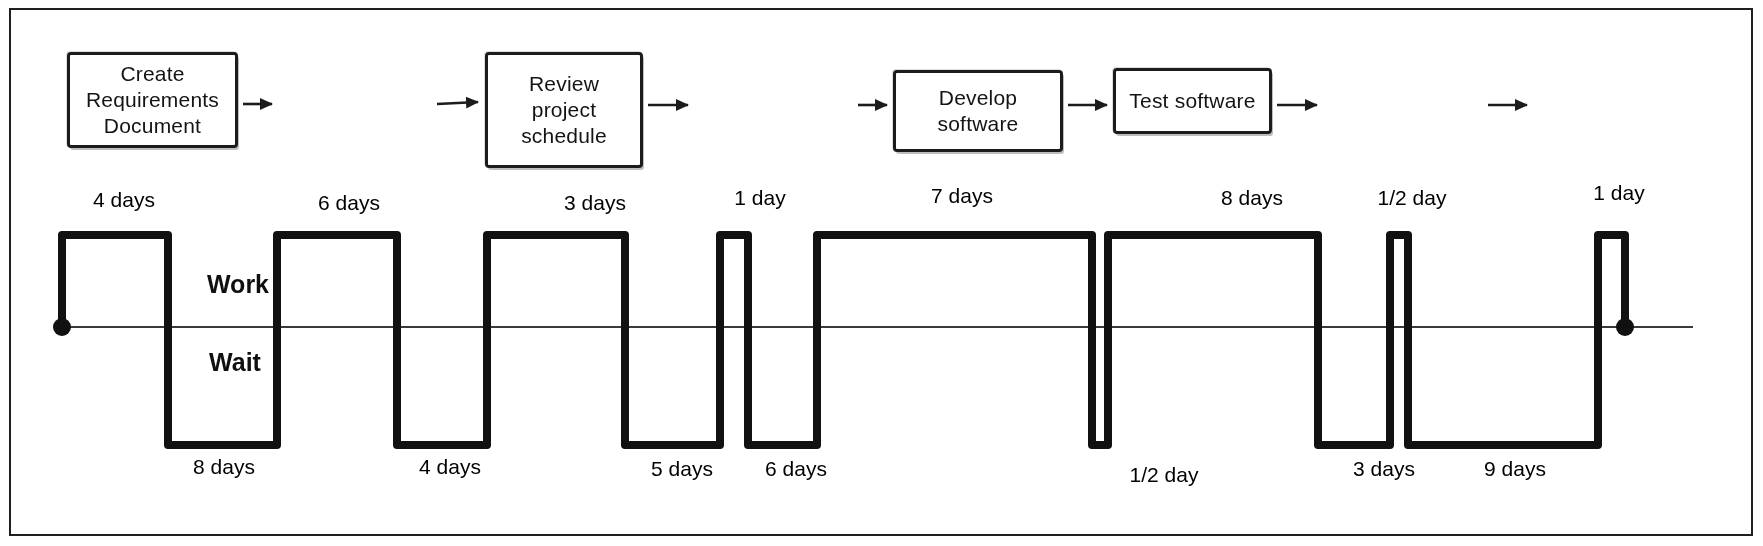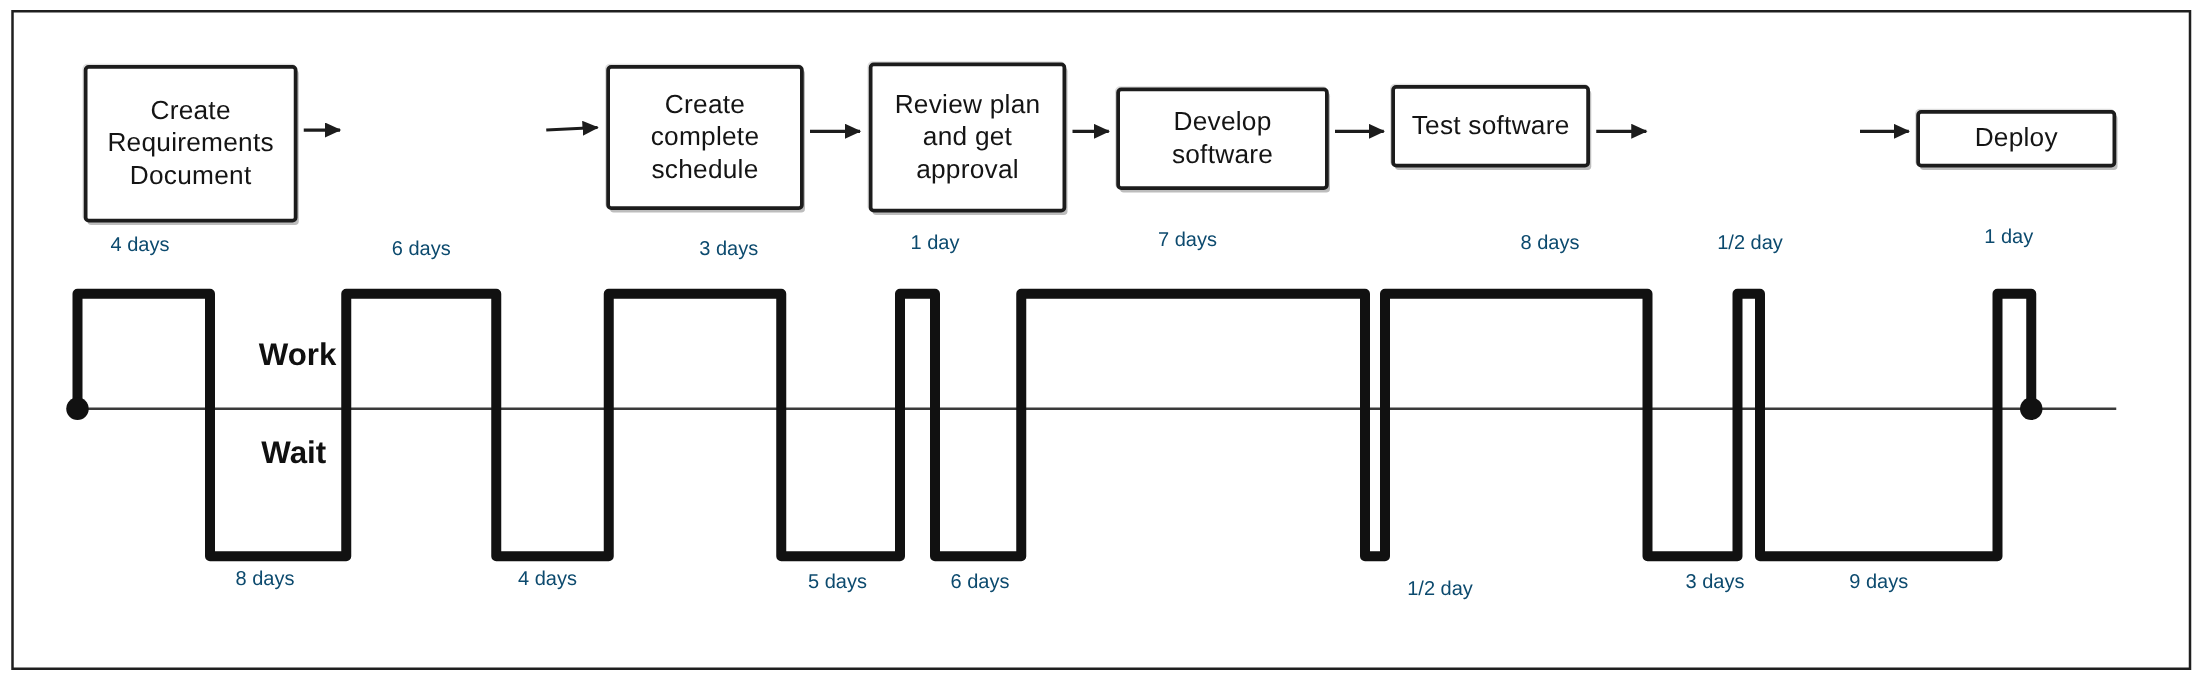--- a/index.html
+++ b/index.html
@@ -41,22 +41,23 @@
     text-align: center;
     font-size: 21px;
     line-height: 1.25;
     padding: 4px 6px;
     letter-spacing: 0.2px;
   }
   .dur {
     position: absolute;
     transform: translateX(-50%);
     white-space: nowrap;
-    font-size: 16px;
-    color: #0c4a6e;
+    font-size: 21px;
+    color: #000000;
+    margin-left: 12px;
   }
   .axis-word {
     position: absolute;
     transform: translateX(-50%);
     white-space: nowrap;
     font-size: 25px;
     font-weight: bold;
     color: #101010;
   }
 </style>
@@ -85,37 +86,31 @@
       <line x1="243" y1="104" x2="272" y2="104" marker-end="url(#arrowhead)"></line>
       <line x1="437" y1="104" x2="478" y2="102" marker-end="url(#arrowhead)"></line>
       <line x1="648" y1="105" x2="688" y2="105" marker-end="url(#arrowhead)"></line>
       <line x1="858" y1="105" x2="887" y2="105" marker-end="url(#arrowhead)"></line>
       <line x1="1068" y1="105" x2="1107" y2="105" marker-end="url(#arrowhead)"></line>
       <line x1="1277" y1="105" x2="1317" y2="105" marker-end="url(#arrowhead)"></line>
       <line x1="1488" y1="105" x2="1527" y2="105" marker-end="url(#arrowhead)"></line>
     </g>
   </svg>
 
-  <div class="pbox" style="left:67px;  top:52px; width:171px; height:126px">
+  <div class="pbox" style="left:67px;  top:52px; width:171px; height:96px">
     <span>Create Requirements Document</span>
   </div>
   <div class="pbox" style="left:485px; top:52px; width:158px; height:116px">
-    <span>Create complete schedule</span>
-  </div>
-  <div class="pbox" style="left:695px; top:50px; width:158px; height:120px">
-    <span>Review plan and get approval</span>
+    <span>Review project schedule</span>
   </div>
   <div class="pbox" style="left:893px; top:70px; width:170px; height:82px">
     <span>Develop software</span>
   </div>
   <div class="pbox" style="left:1113px; top:68px; width:159px; height:66px">
     <span>Test software</span>
-  </div>
-  <div class="pbox" style="left:1533px; top:88px; width:160px; height:46px">
-    <span>Deploy</span>
   </div>
 
   <div class="axis-word" style="left:238px; top:270px">Work</div>
   <div class="axis-word" style="left:235px; top:348px">Wait</div>
 
   <div class="dur" style="left:112px;  top:188px">4 days</div>
   <div class="dur" style="left:337px;  top:191px">6 days</div>
   <div class="dur" style="left:583px;  top:191px">3 days</div>
   <div class="dur" style="left:748px;  top:186px">1 day</div>
   <div class="dur" style="left:950px;  top:184px">7 days</div>

